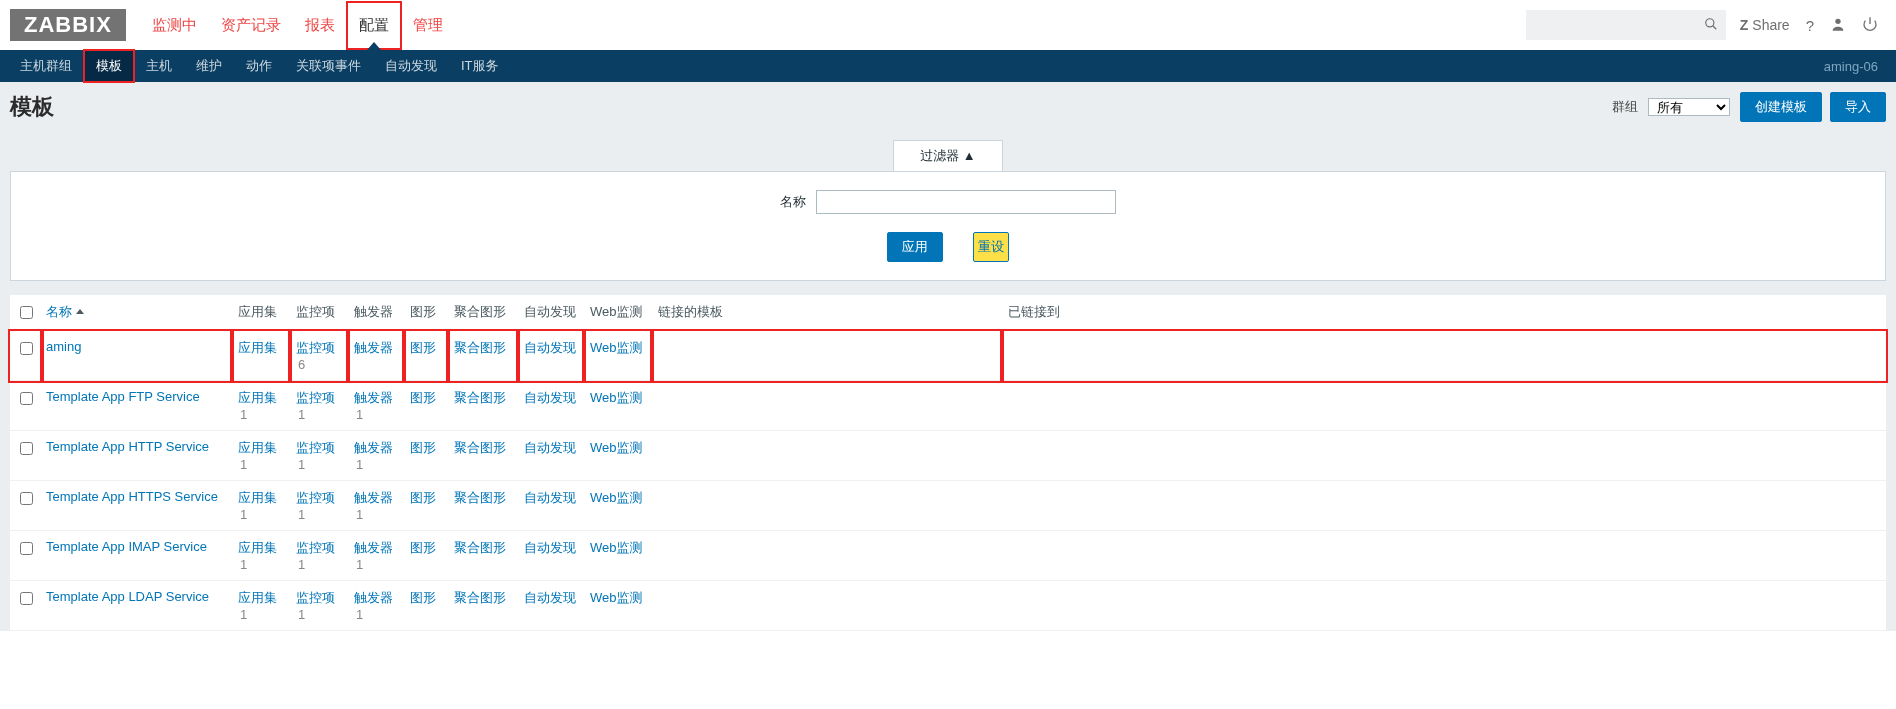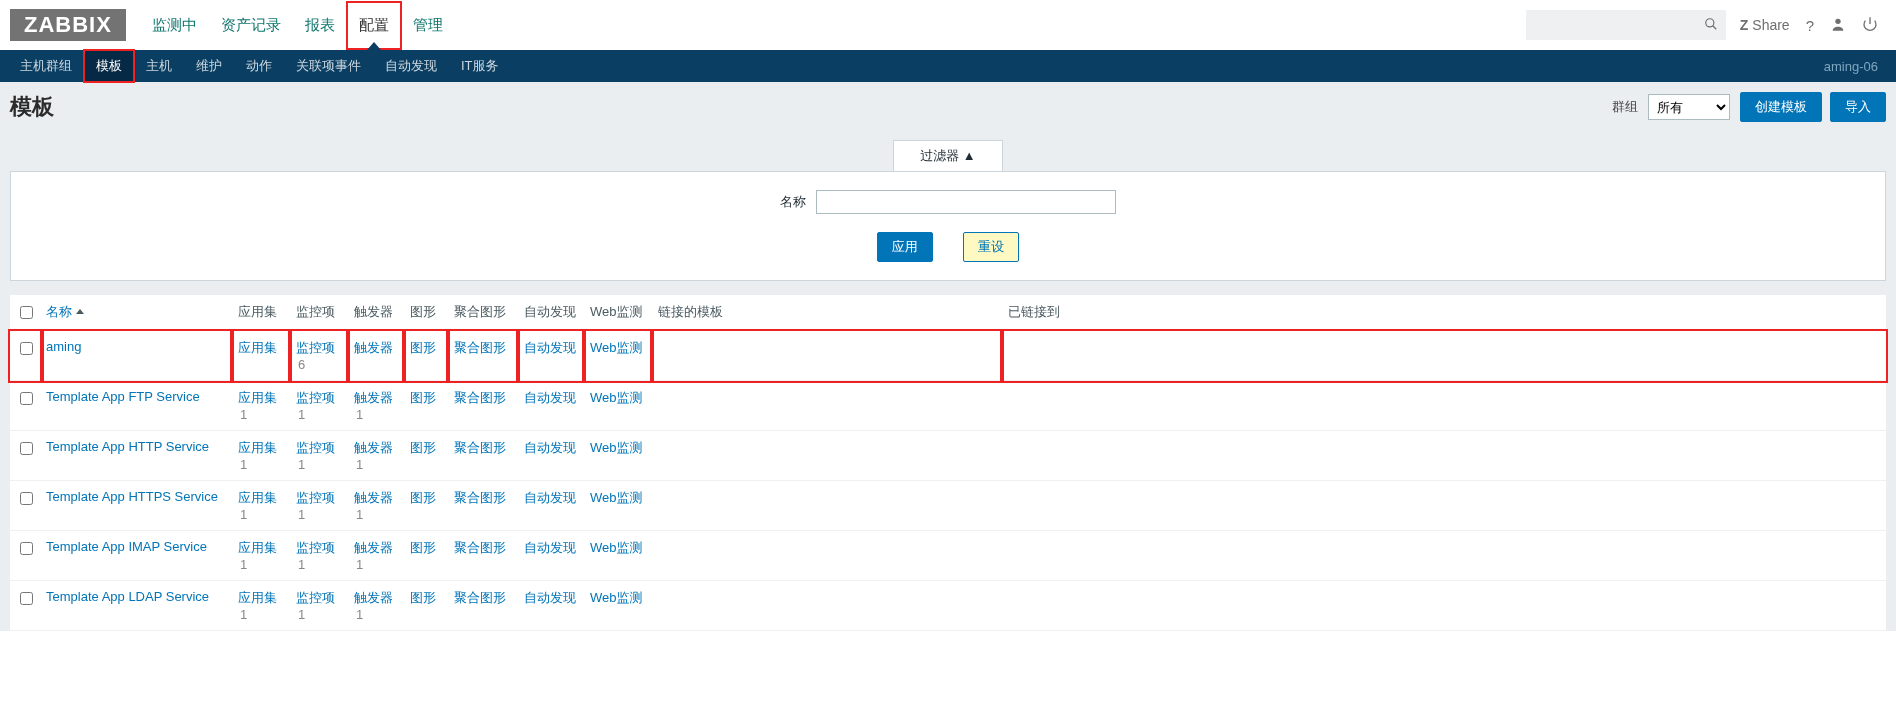--- a/index.html
+++ b/index.html
@@ -2,21 +2,21 @@
 <html><head>
 <meta charset="utf-8">
 <style>
   *{box-sizing:border-box}
   body{margin:0;font-family:Arial,"Microsoft YaHei","PingFang SC",sans-serif;font-size:13px;color:#1f2c33;background:#fff;width:1896px}
   a{color:#0275b8;text-decoration:none}
 
   
   .topnav{display:flex;align-items:center;padding:0 10px;height:50px;background:#fff}
   .logo{background:#737373;color:#fff;font-weight:bold;letter-spacing:1px;padding:3px 14px;font-size:22px;margin-right:14px}
-  .topnav-link{color:#0f766e;font-size:15px;padding:14px 12px;cursor:pointer;position:relative}
+  .topnav-link{color:#ef4444;font-size:15px;padding:14px 12px;cursor:pointer;position:relative}
   .topnav-link.active{color:#333}
   .topnav-link.active::after{content:"";position:absolute;left:50%;bottom:-1px;transform:translateX(-50%);border-left:7px solid transparent;border-right:7px solid transparent;border-bottom:8px solid #0a3e62}
   .topnav-spacer{flex:1}
   .search-wrap{background:#eef0f2;display:flex;align-items:center;height:30px;width:200px;margin-right:14px;justify-content:flex-end;padding:0 8px}
   .search-input{border:0;background:transparent;outline:none;flex:1}
   .icon-btn{color:#6f6f6f;padding:0 8px;cursor:pointer;font-size:15px}
   .share{font-size:14px;color:#6f6f6f;margin-right:8px}
   .red-box{outline:2px solid #e22;outline-offset:-1px}
 
   
@@ -25,32 +25,32 @@
   .subnav-link.active{background:#062a45;color:#fff}
   .subnav-spacer{flex:1}
   .subnav-user{color:#7ea6bf;padding:0 10px}
 
   
   .page-head{display:flex;align-items:center;padding:6px 10px 10px 10px;background:#ebeef0}
   .page-title{font-size:22px;color:#2b2b2b;margin:4px 0}
   .page-head-spacer{flex:1}
   .btn{border:1px solid #0275b8;background:#0275b8;color:#fff;padding:5px 14px;font-size:13px;cursor:pointer;border-radius:2px}
   .btn-secondary{background:#0275b8}
-  .select-wrap{border:1px solid #acbbc2;background:#fff;height:26px;display:flex;align-items:center;margin:0 10px}
+  .select-wrap{border:1px solid #acbbc2;background:#fff;height:18px;display:flex;align-items:center;margin:0 10px}
   .select-wrap select{border:0;background:transparent;font-size:13px;padding:2px 4px;outline:none;min-width:80px}
   .label{color:#454545;margin-left:10px}
 
   
   .pagewrap{padding:0 10px;background:#ebeef0}
   .filter-tab-row{display:flex;justify-content:center;padding-top:4px}
   .filter-tab{background:#fff;border:1px solid #ccd5db;border-bottom:none;padding:6px 26px;font-size:13px}
   .filter-body{background:#fff;border:1px solid #ccd5db;border-top:1px solid #ccd5db;padding:14px 0}
   .filter-row{display:flex;justify-content:center;align-items:center;gap:10px;padding:4px 0}
   .filter-input{border:1px solid #acbbc2;height:24px;width:300px;padding:2px 6px}
-  .btn-outline{background:#fef9c3;color:#0275b8;border:1px solid #0275b8;padding:5px 14px;border-radius:2px;cursor:pointer}
+  .btn-outline{background:#fde047;color:#0275b8;border:1px solid #0275b8;padding:5px 4px;border-radius:2px;cursor:pointer}
 
   
   .tbl{width:100%;border-collapse:collapse;background:#fff;margin-top:14px;margin-bottom:20px}
   .tbl th,.tbl td{text-align:left;padding:8px 6px;vertical-align:top;font-size:13px}
   .tbl th{color:#4a5a60;font-weight:normal;border-bottom:1px solid #dfe4e7}
   .tbl tbody tr{border-bottom:1px solid #eef0f1}
   .tbl .namecol{width:190px;padding-left:4px}
   .tbl .chkcol{width:24px;text-align:center}
   .count{color:#888;margin-left:2px}
   .sort::after{content:"";display:inline-block;margin-left:4px;border-left:4px solid transparent;border-right:4px solid transparent;border-bottom:5px solid #4a5a60;vertical-align:2px}

